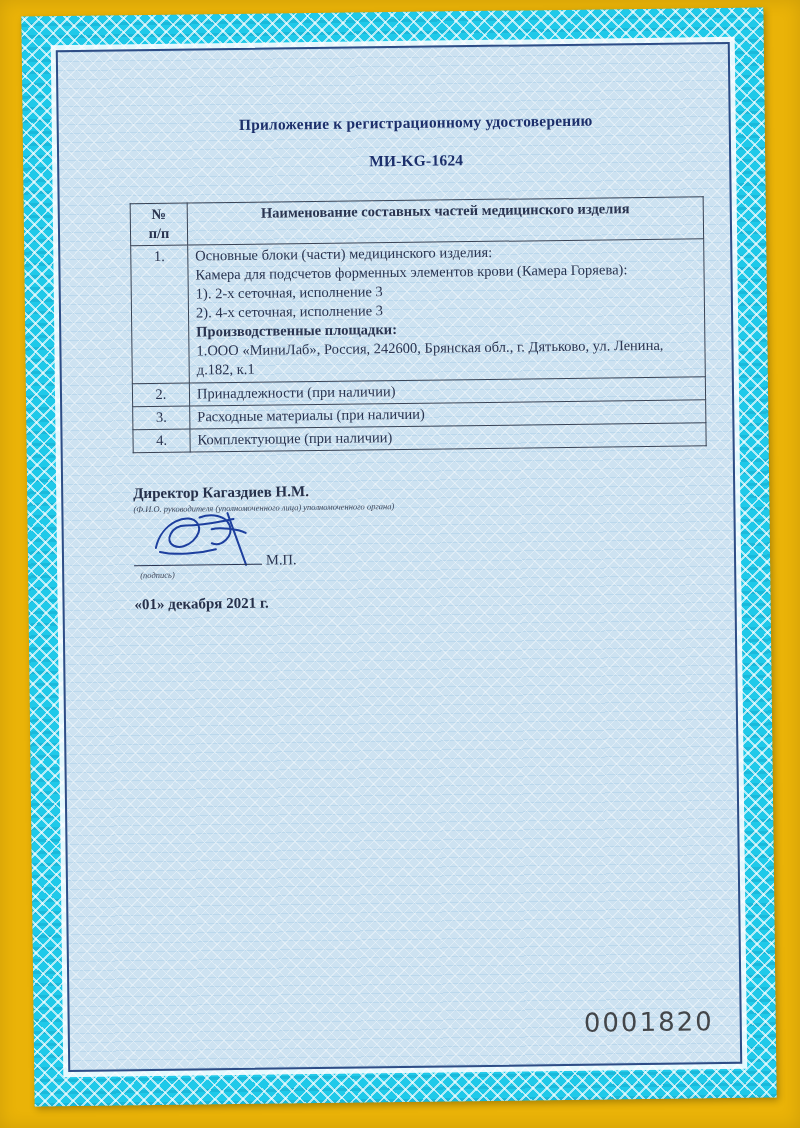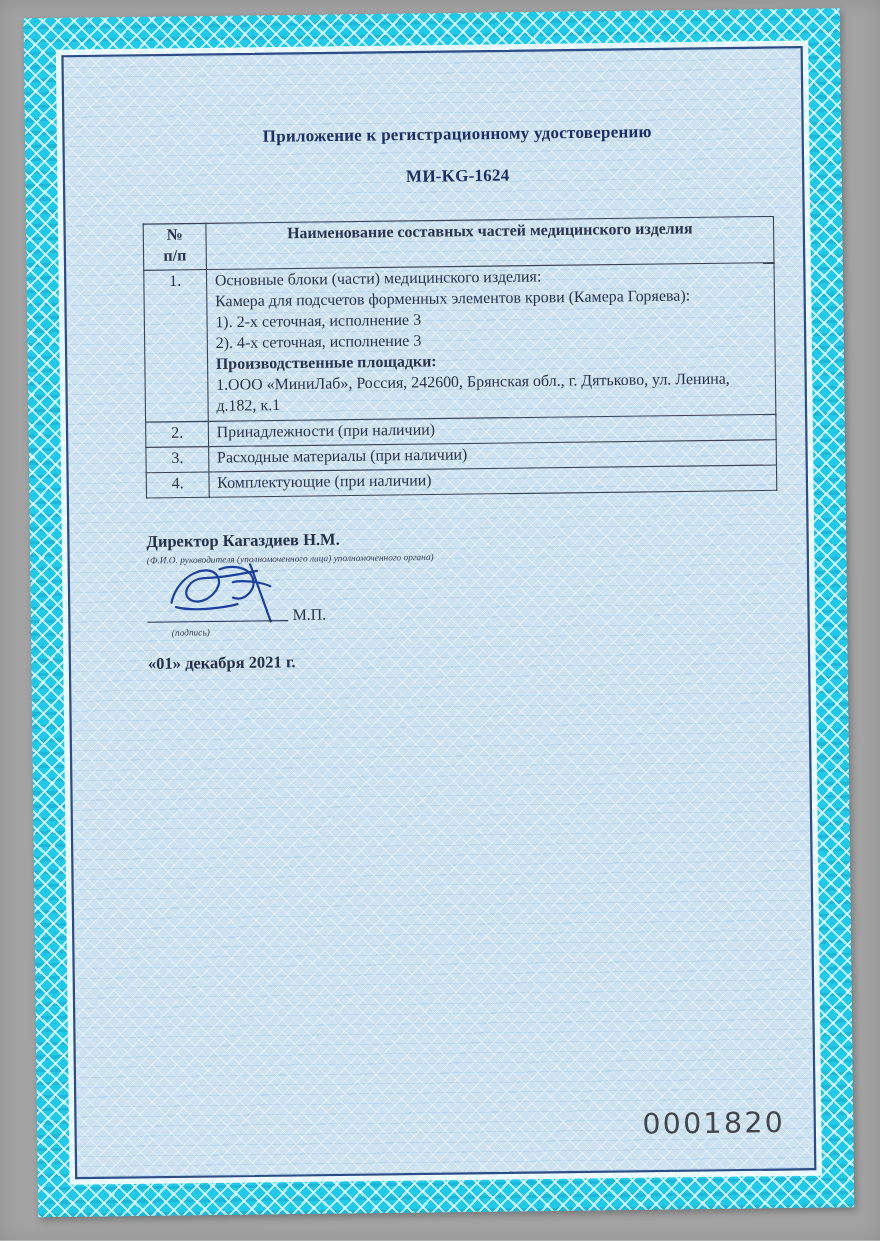--- a/index.html
+++ b/index.html
@@ -4,21 +4,21 @@
 <style>
   html,body{margin:0;padding:0;}
   body{
     width:800px;height:1128px;
     background:#eceae5;
     font-family:"Liberation Serif", serif;
     overflow:hidden;
   }
   .scan{
     position:relative;width:800px;height:1128px;
-    background:#a3a3a3;
+    background:#eab308;
     overflow:hidden;
     box-shadow:inset 0 0 18px rgba(0,0,0,.12);
   }
   .cert{
     position:absolute;left:28px;top:12px;width:742px;height:1090px;
     box-sizing:border-box;padding:34px;
     transform:rotate(-0.7deg);
     background-color:#1fc9e9;
     background-image:
       repeating-linear-gradient(45deg, rgba(255,255,255,.65) 0 2px, rgba(255,255,255,0) 2px 10px),
@@ -62,21 +62,21 @@
   table.components th{font-weight:bold;text-align:center;}
   td.num, th.num{width:42px;text-align:center;}
   .line{line-height:1.32;}
   .sig-block{margin-top:32px;color:#26304a;}
   .director{font-weight:bold;font-size:15px;}
   .caption{font-size:8.5px;font-style:italic;color:#3a4458;margin-top:2px;}
   .sig-area{position:relative;height:64px;margin-top:4px;width:300px;}
   .sig-svg{position:absolute;left:8px;top:-14px;}
   .sig-line{position:absolute;left:0;bottom:16px;width:128px;border-bottom:1px solid #2a3450;}
   .mp{position:absolute;left:132px;bottom:12px;font-size:14.5px;color:#2a3450;}
-  .sign-label{position:absolute;left:22px;bottom:2px;font-size:8.5px;font-style:italic;color:#3a4458;}
+  .sign-label{position:absolute;left:6px;bottom:2px;font-size:8.5px;font-style:italic;color:#3a4458;}
   .date{font-weight:bold;font-size:15px;margin-top:14px;color:#26304a;}
   .serial{
     position:absolute;right:26px;bottom:26px;
     font-family:"DejaVu Sans", sans-serif;
     font-size:26px;color:#43464a;letter-spacing:2px;
   }
 </style>
 </head>
 <body>
 

